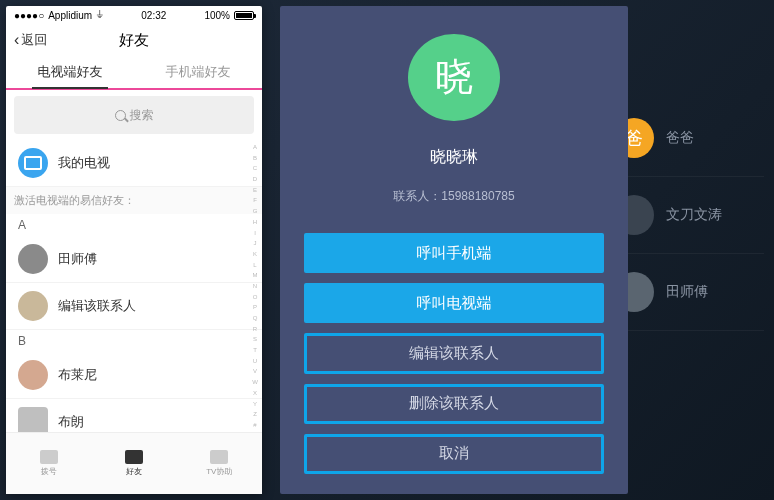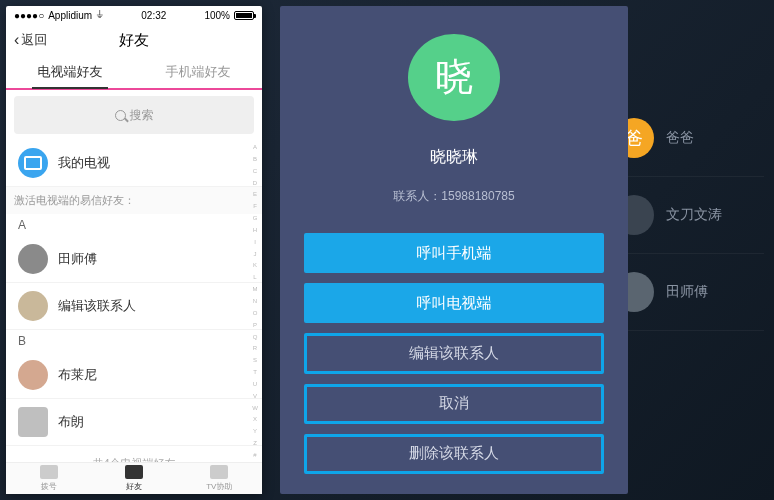--- a/index.html
+++ b/index.html
@@ -43,21 +43,21 @@
 .avatar.blue { background: #3aa5ef; display:flex;align-items:center;justify-content:center; }
 .avatar.blue::before { content:''; width:14px; height:10px; border:2px solid #fff; border-radius:2px; }
 .avatar.grey-sq { border-radius: 4px; background: #bfbfbf; }
 .row-label { font-size: 13px; color: #333; }
 
 .section-header { padding: 6px 8px; font-size: 11px; color: #999; background: #fafafa; }
 .letter-header { padding: 4px 12px; font-size: 12px; color: #666; }
 
 .footer-text { text-align: center; font-size: 11px; color: #aaa; padding: 10px 0; }
 
-.tab-bar { height: 32px; border-top: 1px solid #eee; display: flex; background: #fafafa; }
+.tab-bar { height: 62px; border-top: 1px solid #eee; display: flex; background: #fafafa; }
 .tab-item { flex: 1; display: flex; flex-direction: column; align-items: center; justify-content: center; gap: 2px; font-size: 8px; color: #999; }
 .tab-item.active { color: #333; }
 .tab-icon { width: 18px; height: 14px; background: #ccc; border-radius: 2px; }
 .tab-item.active .tab-icon { background: #333; }
 
 
 .modal { position: absolute; left: 280px; top: 6px; width: 348px; height: 488px; background: #454f74; border-radius: 2px; padding: 20px 24px; display: flex; flex-direction: column; align-items: center; }
 .modal-avatar { width: 92px; height: 92px; border-radius: 50%; background: #55d08a; display: flex; align-items: center; justify-content: center; color: #fff; font-size: 38px; margin-top: 8px; }
 .modal-name { color: #fff; font-size: 16px; margin-top: 26px; }
 .modal-sub { color: #b8bfd2; font-size: 12px; margin-top: 20px; margin-bottom: 18px; }
@@ -196,15 +196,15 @@
 
 <div class="modal">
   <div class="modal-avatar">晓</div>
   <div class="modal-name">晓晓琳</div>
   <div class="modal-sub">
     <span>联系人：</span><span>15988180785</span>
   </div>
   <div class="modal-btn primary">呼叫手机端</div>
   <div class="modal-btn primary">呼叫电视端</div>
   <div class="modal-btn secondary">编辑该联系人</div>
+  <div class="modal-btn secondary">删除该联系人</div>
   <div class="modal-btn secondary">取消</div>
-  <div class="modal-btn secondary">删除该联系人</div>
 </div>
 
 </body></html>

